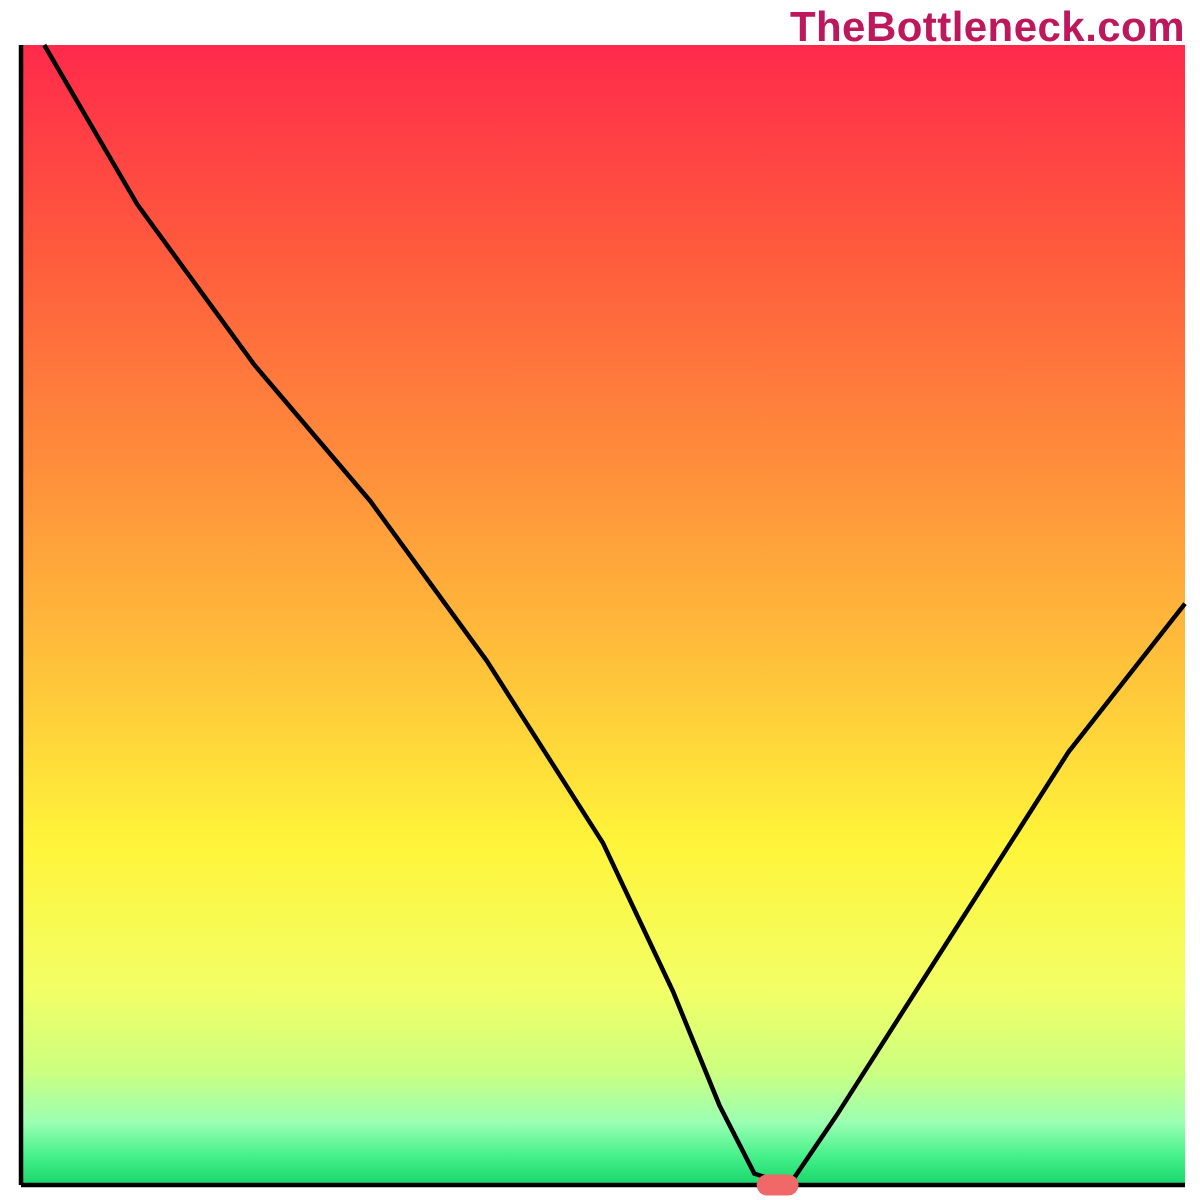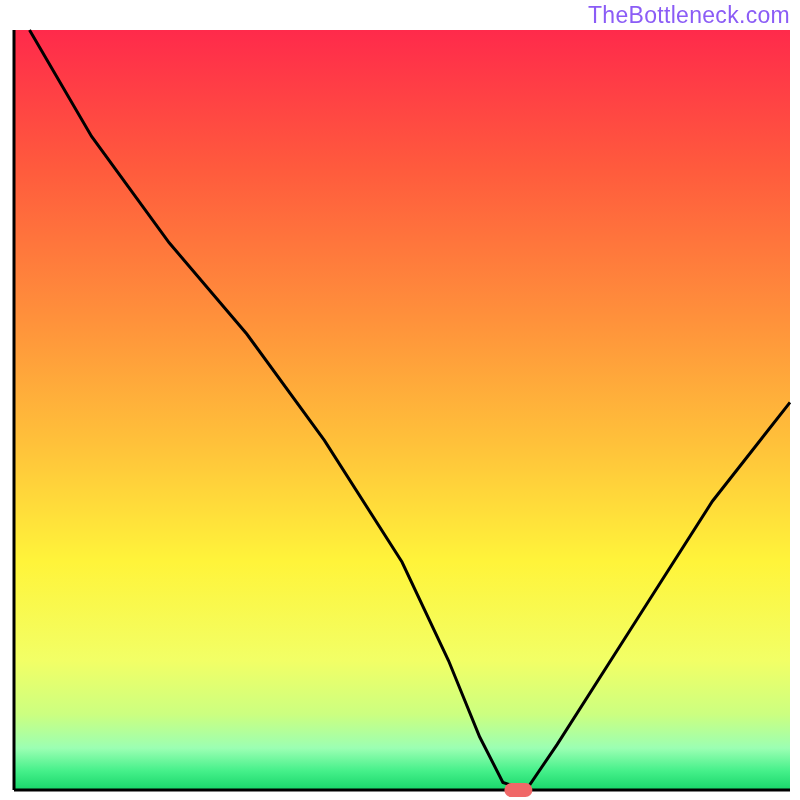--- a/index.html
+++ b/index.html
@@ -13,23 +13,23 @@
   }
   .stage {
     position: relative;
     width: 800px;
     height: 800px;
   }
   .watermark {
     position: absolute;
     top: 2px;
     right: 10px;
-    font-size: 23px;
-    font-weight: 400;
-    color: #8b5cf6;
+    font-size: 28px;
+    font-weight: 700;
+    color: #be185d;
     letter-spacing: .3px;
     user-select: none;
   }
   svg.chart {
     position: absolute;
     left: 0; top: 0;
     width: 800px;
     height: 800px;
   }
 </style>

